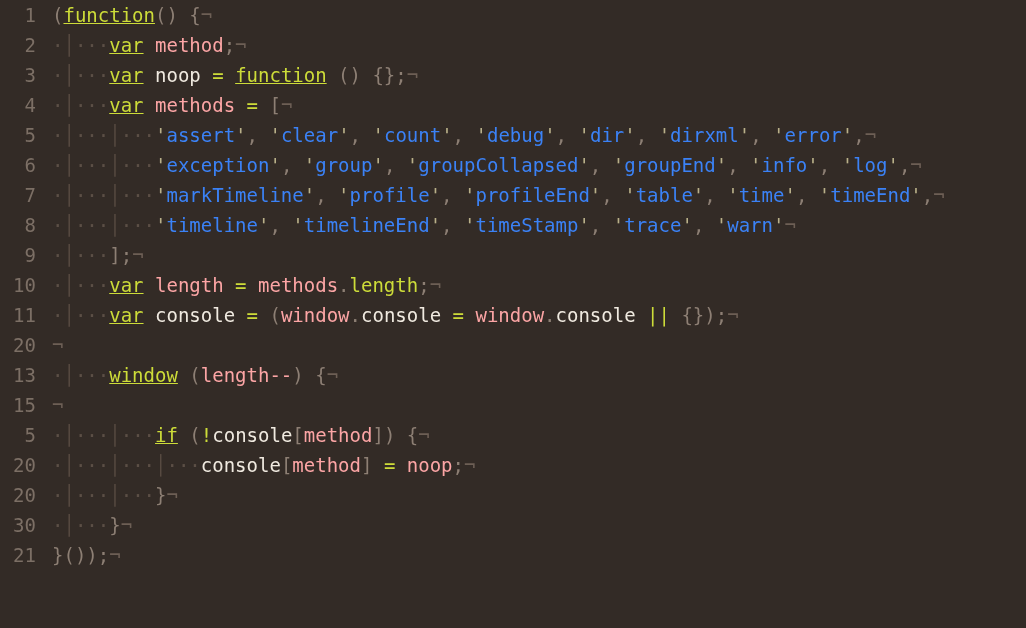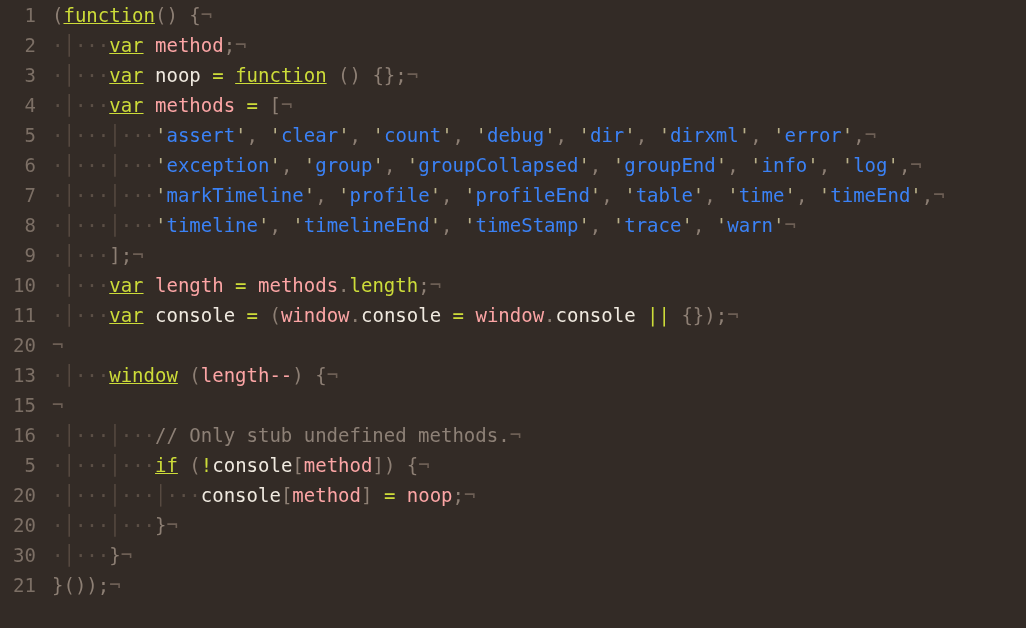--- a/index.html
+++ b/index.html
@@ -132,24 +132,20 @@
       <span class="gutter">13</span>
       <span class="content"><span class="ws">·</span><span class="guide">│</span><span class="ws">···</span><span class="kw">window</span> <span class="punc">(</span><span class="var">length</span><span class="var">--</span><span class="punc">)</span> <span class="punc">{</span><span class="eol">¬</span></span>
     </div>
 
 
     <div class="line">
       <span class="gutter">15</span>
       <span class="content"><span class="eol">¬</span></span>
     </div>
 
-    <div class="line">
-      <span class="gutter">16</span>
-      <span class="content"><span class="ws">·</span><span class="guide">│</span><span class="ws">···</span><span class="guide">│</span><span class="ws">···</span><span class="cmt">// Only stub undefined methods.</span><span class="eol">¬</span></span>
-    </div>
 
     <div class="line">
       <span class="gutter">5</span>
       <span class="content"><span class="ws">·</span><span class="guide">│</span><span class="ws">···</span><span class="guide">│</span><span class="ws">···</span><span class="kw">if</span> <span class="punc">(</span><span class="op">!</span><span class="plain">console</span><span class="punc">[</span><span class="var">method</span><span class="punc">])</span> <span class="punc">{</span><span class="eol">¬</span></span>
     </div>
 
     <div class="line">
       <span class="gutter">20</span>
       <span class="content"><span class="ws">·</span><span class="guide">│</span><span class="ws">···</span><span class="guide">│</span><span class="ws">···</span><span class="guide">│</span><span class="ws">···</span><span class="plain">console</span><span class="punc">[</span><span class="var">method</span><span class="punc">]</span> <span class="op">=</span> <span class="var">noop</span><span class="punc">;</span><span class="eol">¬</span></span>
     </div>

